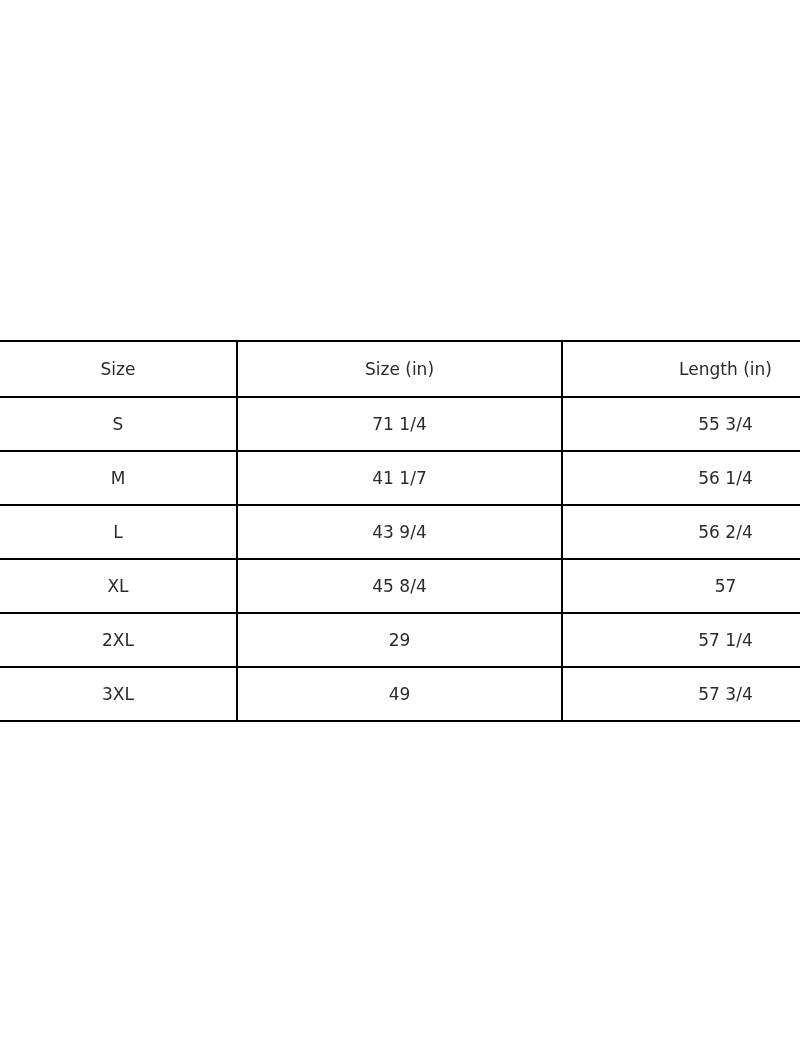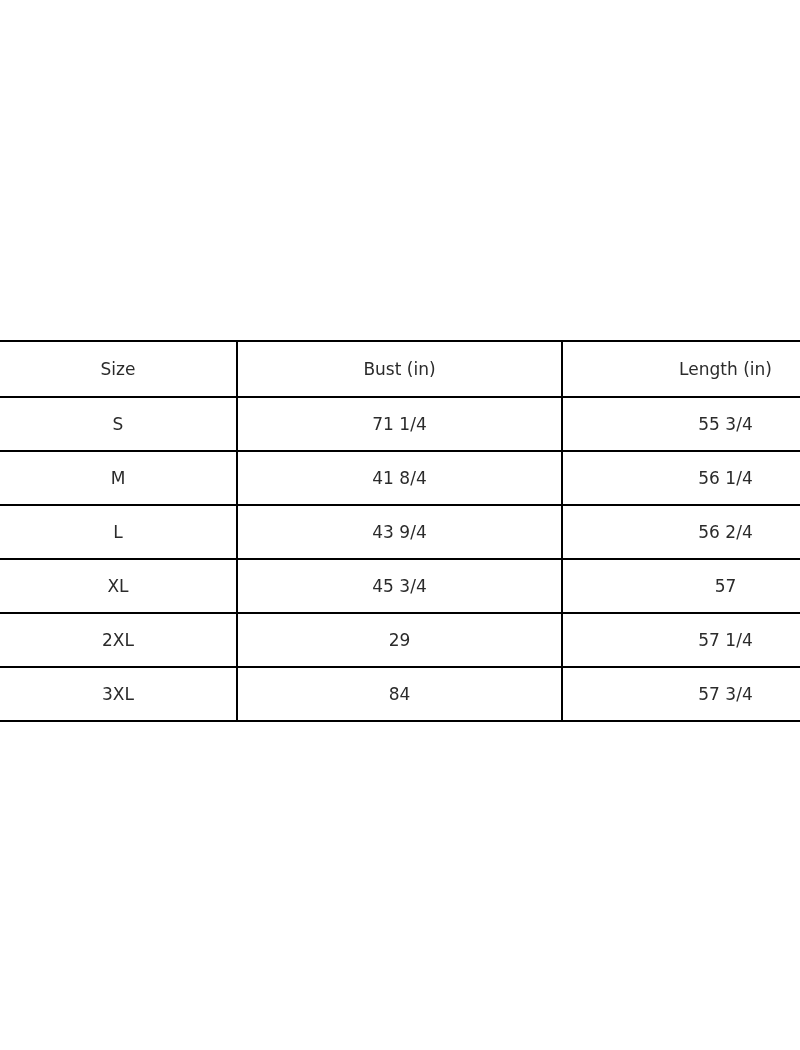--- a/index.html
+++ b/index.html
@@ -73,50 +73,50 @@
 <div id="size-chart-wrap">
   <table class="size-chart">
     <colgroup>
       <col class="col-size">
       <col class="col-bust">
       <col class="col-length">
     </colgroup>
     <thead>
       <tr>
         <th>Size</th>
-        <th>Bust (in)</th>
+        <th>Size (in)</th>
         <th>Length (in)</th>
       </tr>
     </thead>
     <tbody>
       <tr>
         <td>S</td>
         <td>71 1/4</td>
         <td>55 3/4</td>
       </tr>
       <tr>
         <td>M</td>
-        <td>41 8/4</td>
+        <td>41 1/7</td>
         <td>56 1/4</td>
       </tr>
       <tr>
         <td>L</td>
         <td>43 9/4</td>
         <td>56 2/4</td>
       </tr>
       <tr>
         <td>XL</td>
-        <td>45 3/4</td>
+        <td>45 8/4</td>
         <td>57</td>
       </tr>
       <tr>
         <td>2XL</td>
         <td>29</td>
         <td>57 1/4</td>
       </tr>
       <tr>
         <td>3XL</td>
-        <td>84</td>
+        <td>49</td>
         <td>57 3/4</td>
       </tr>
     </tbody>
   </table>
 </div>
 
 </body></html>

